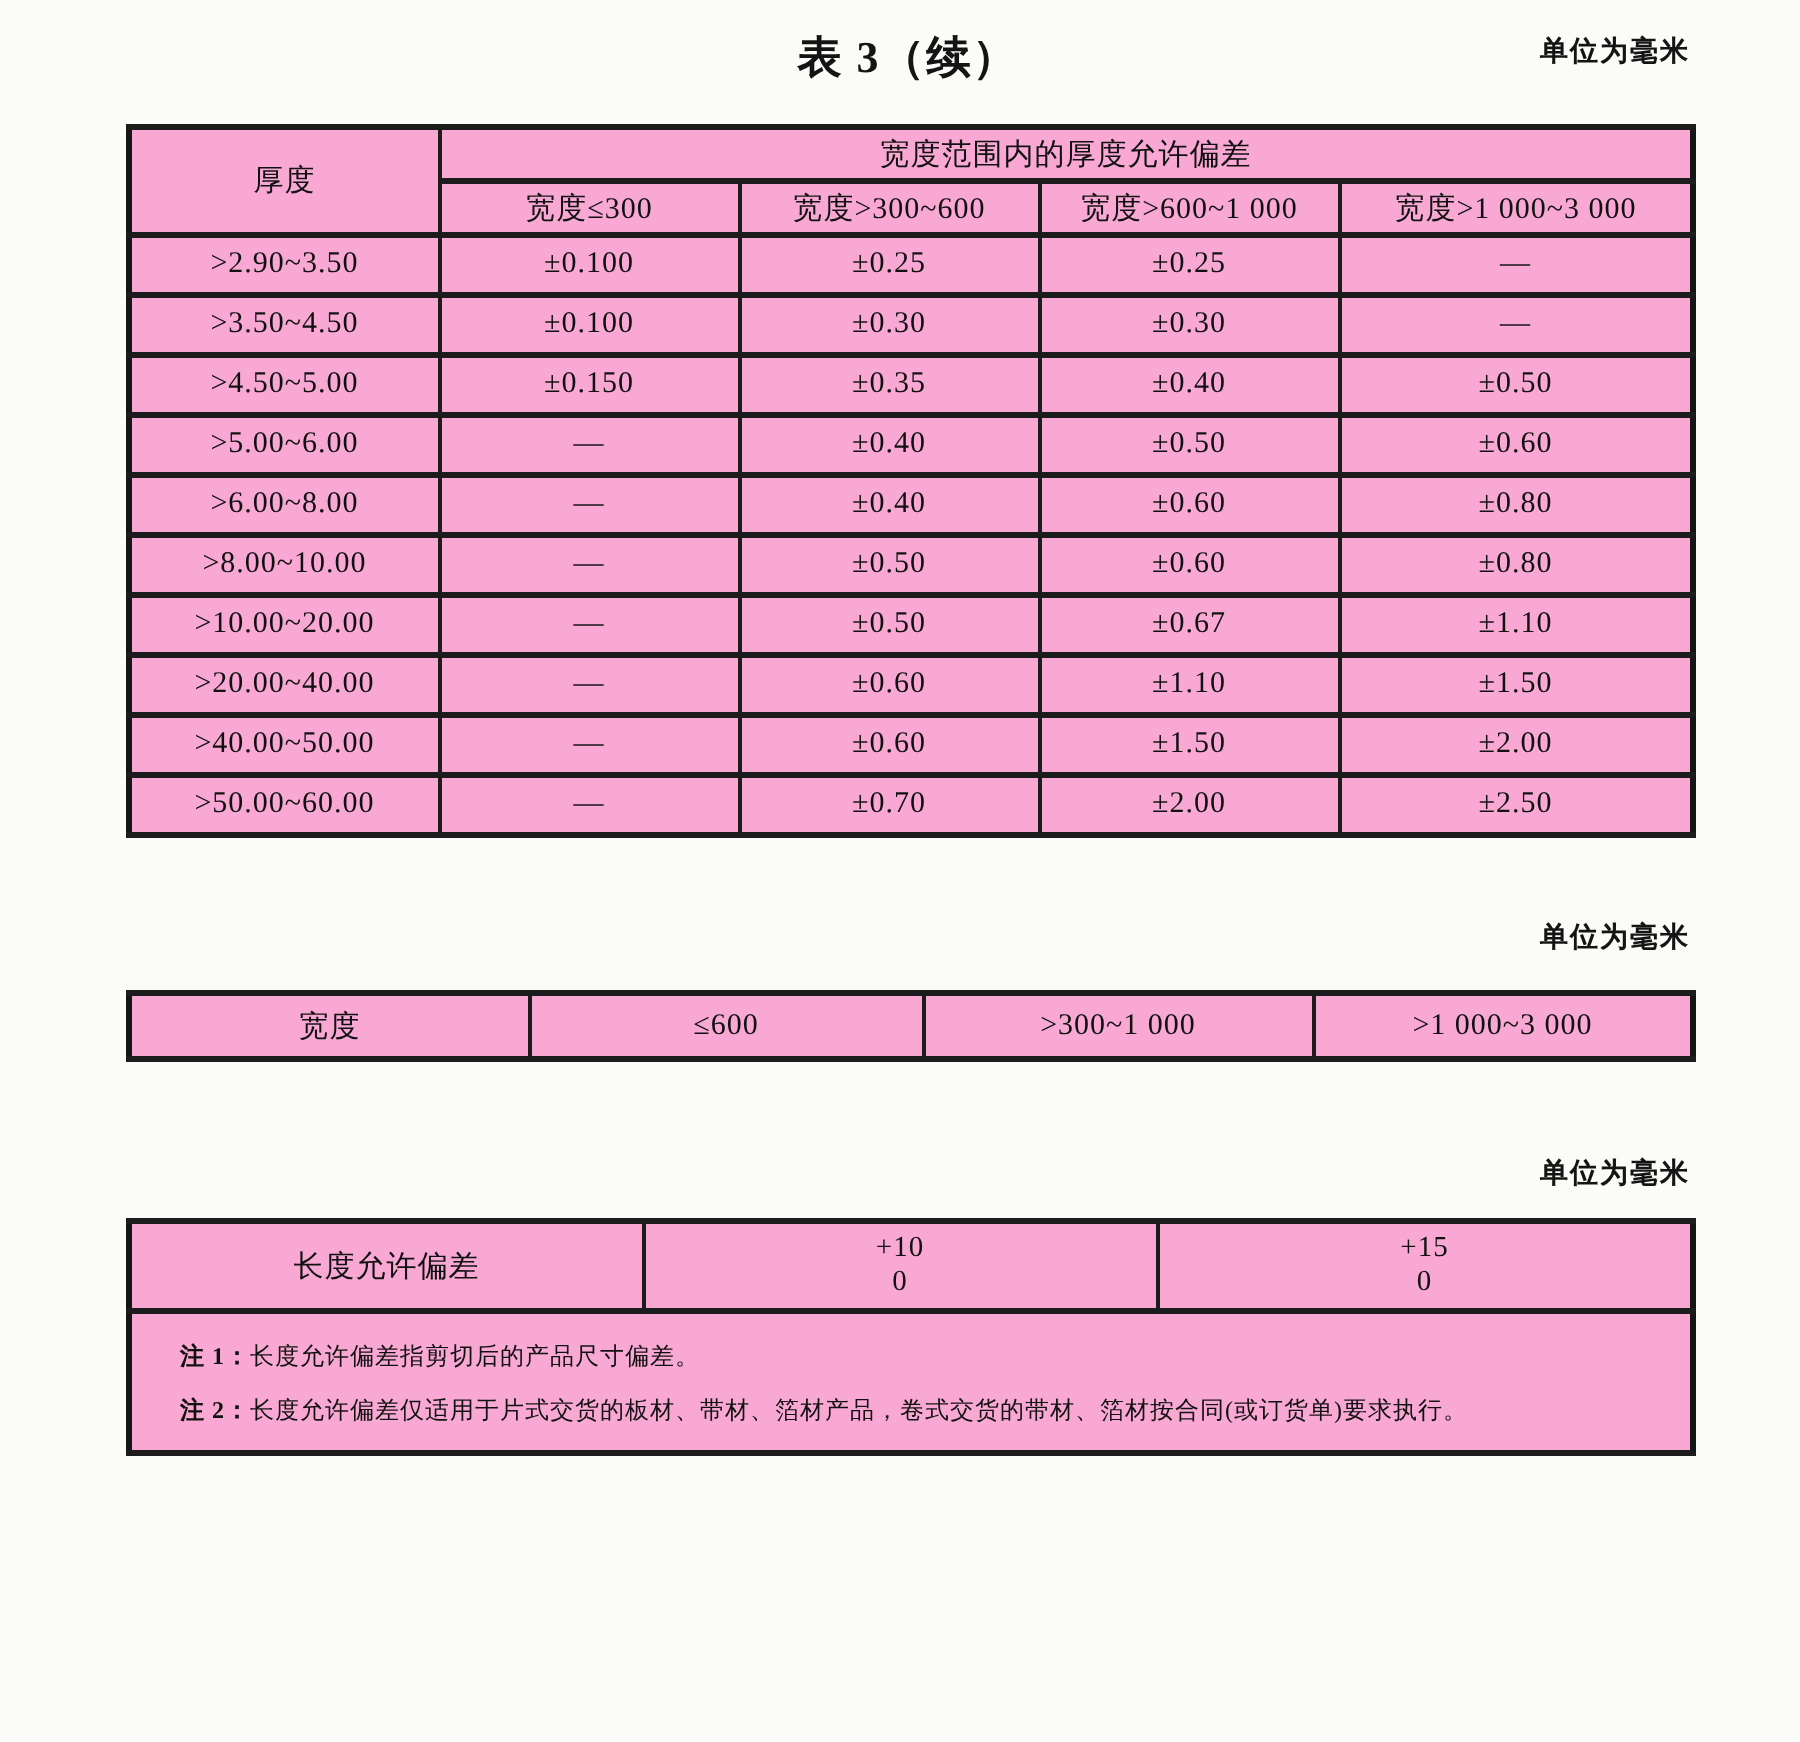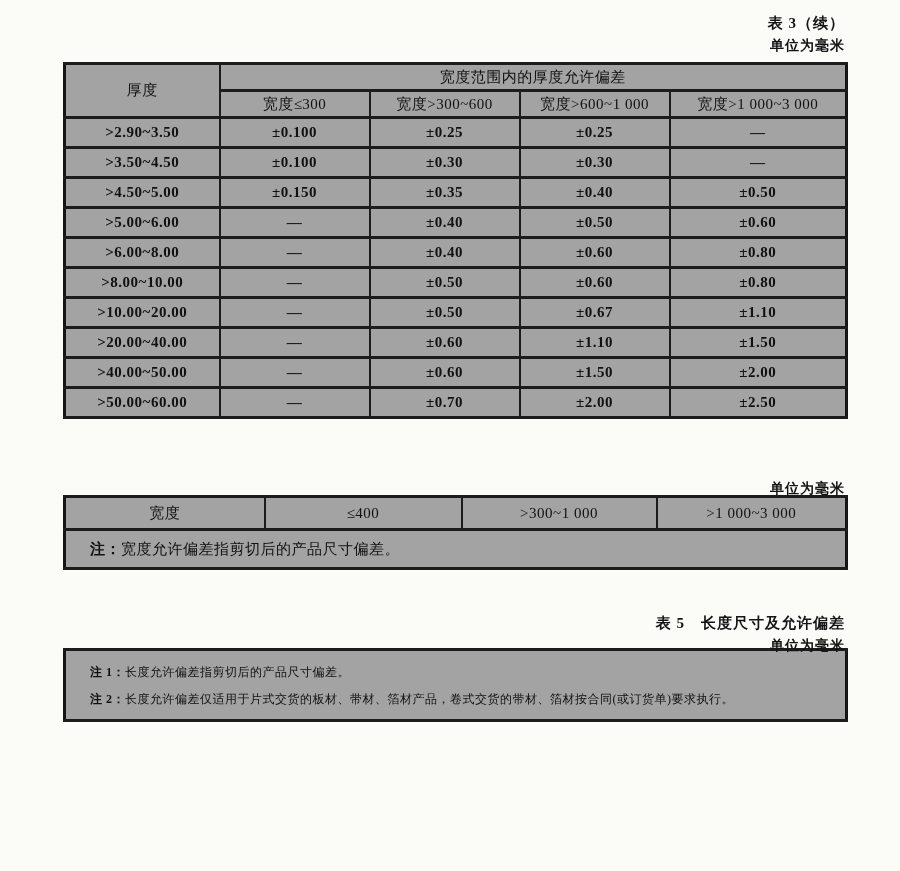--- a/index.html
+++ b/index.html
@@ -8,45 +8,45 @@
     background:#fbfbf8;
     font-family:"Liberation Serif","DejaVu Serif",serif;
     color:#141414;
     -webkit-font-smoothing:antialiased;
   }
   .page { padding:14px 55px 0 63px; box-sizing:border-box; }
 
   .cap-row { position:relative; height:28px; }
   .cap {
     position:absolute; left:0; right:0; top:0;
-    text-align:right; font-weight:bold; font-size:15px; letter-spacing:1px;
+    text-align:center; font-weight:bold; font-size:22px; letter-spacing:1px;
   }
   .unit {
     position:absolute; right:0; top:3px;
-    font-size:14px; font-weight:bold; letter-spacing:1px;margin-top:20px;
+    font-size:14px; font-weight:bold; letter-spacing:1px;
   }
   .cap-row.t3 { margin-bottom:20px; }
   .cap-row.t4 { margin-top:38px; margin-bottom:10px; }
   .cap-row.t5 { margin-top:44px; margin-bottom:6px; }
 
   table {
     border-collapse:collapse; width:782px; table-layout:fixed;
-    background:#a3a3a3;
+    background:#f9a8d4;
     border:3px solid #151515;
   }
   td,th {
     border:2px solid #1c1c1c;
     border-top-width:3px; border-bottom-width:3px;
     text-align:center; vertical-align:middle;
     font-size:15px; font-weight:normal; color:#111;
     padding:0; letter-spacing:0.5px;
     overflow:hidden;
   }
   .t3 th { height:24px; }
-  .t3 td { height:27px;font-weight:bold; }
+  .t3 td { height:27px; }
   .t4 th { height:30px; }
   .t4 td.tol { height:44px; }
   .t5 th { height:30px; }
   .t5 td.tol { height:42px; }
 
   .stack { line-height:1.2; font-size:14.5px; }
   .note-cell {
     text-align:left; padding:5px 14px 5px 24px; height:26px;
   }
   .notes-cell {
@@ -169,45 +169,54 @@
   <table class="t4">
     <colgroup>
         <col style="width:200px">
         <col style="width:197px">
         <col style="width:195px">
         <col style="width:190px">
       </colgroup>
     <tbody>
         <tr>
       <th>宽度</th>
-      <th>≤400</th>
+      <th>≤600</th>
       <th>&gt;300~1 000</th>
       <th>&gt;1 000~3 000</th>
     </tr>
-    <tr>
-      <td colspan="4" class="note-cell">
-        <span class="note-label">注：</span><span>宽度允许偏差指剪切后的产品尺寸偏差。</span>
-      </td>
-    </tr>
   </tbody>
     </table>
 
   <div class="cap-row t5">
-    <div class="cap">表 5　长度尺寸及允许偏差</div>
     <div class="unit">单位为毫米</div>
   </div>
 
   <table class="t5">
     <colgroup>
         <col style="width:257px">
         <col style="width:257px">
         <col style="width:268px">
       </colgroup>
     <tbody>
     <tr>
+      <td class="tol">长度允许偏差</td>
+      <td class="tol">
+        <div class="stack">
+          <div>+10</div>
+          <div>0</div>
+        </div>
+      </td>
+      <td class="tol">
+        <div class="stack">
+          <div>+15</div>
+          <div>0</div>
+        </div>
+      </td>
+    </tr>
+    <tr>
       <td colspan="3" class="notes-cell">
         <div class="note">
           <span class="note-label">注 1：</span><span>长度允许偏差指剪切后的产品尺寸偏差。</span>
         </div>
         <div class="note">
           <span class="note-label">注 2：</span><span>长度允许偏差仅适用于片式交货的板材、带材、箔材产品，卷式交货的带材、箔材按合同(或订货单)要求执行。</span>
         </div>
       </td>
     </tr>
   </tbody>

